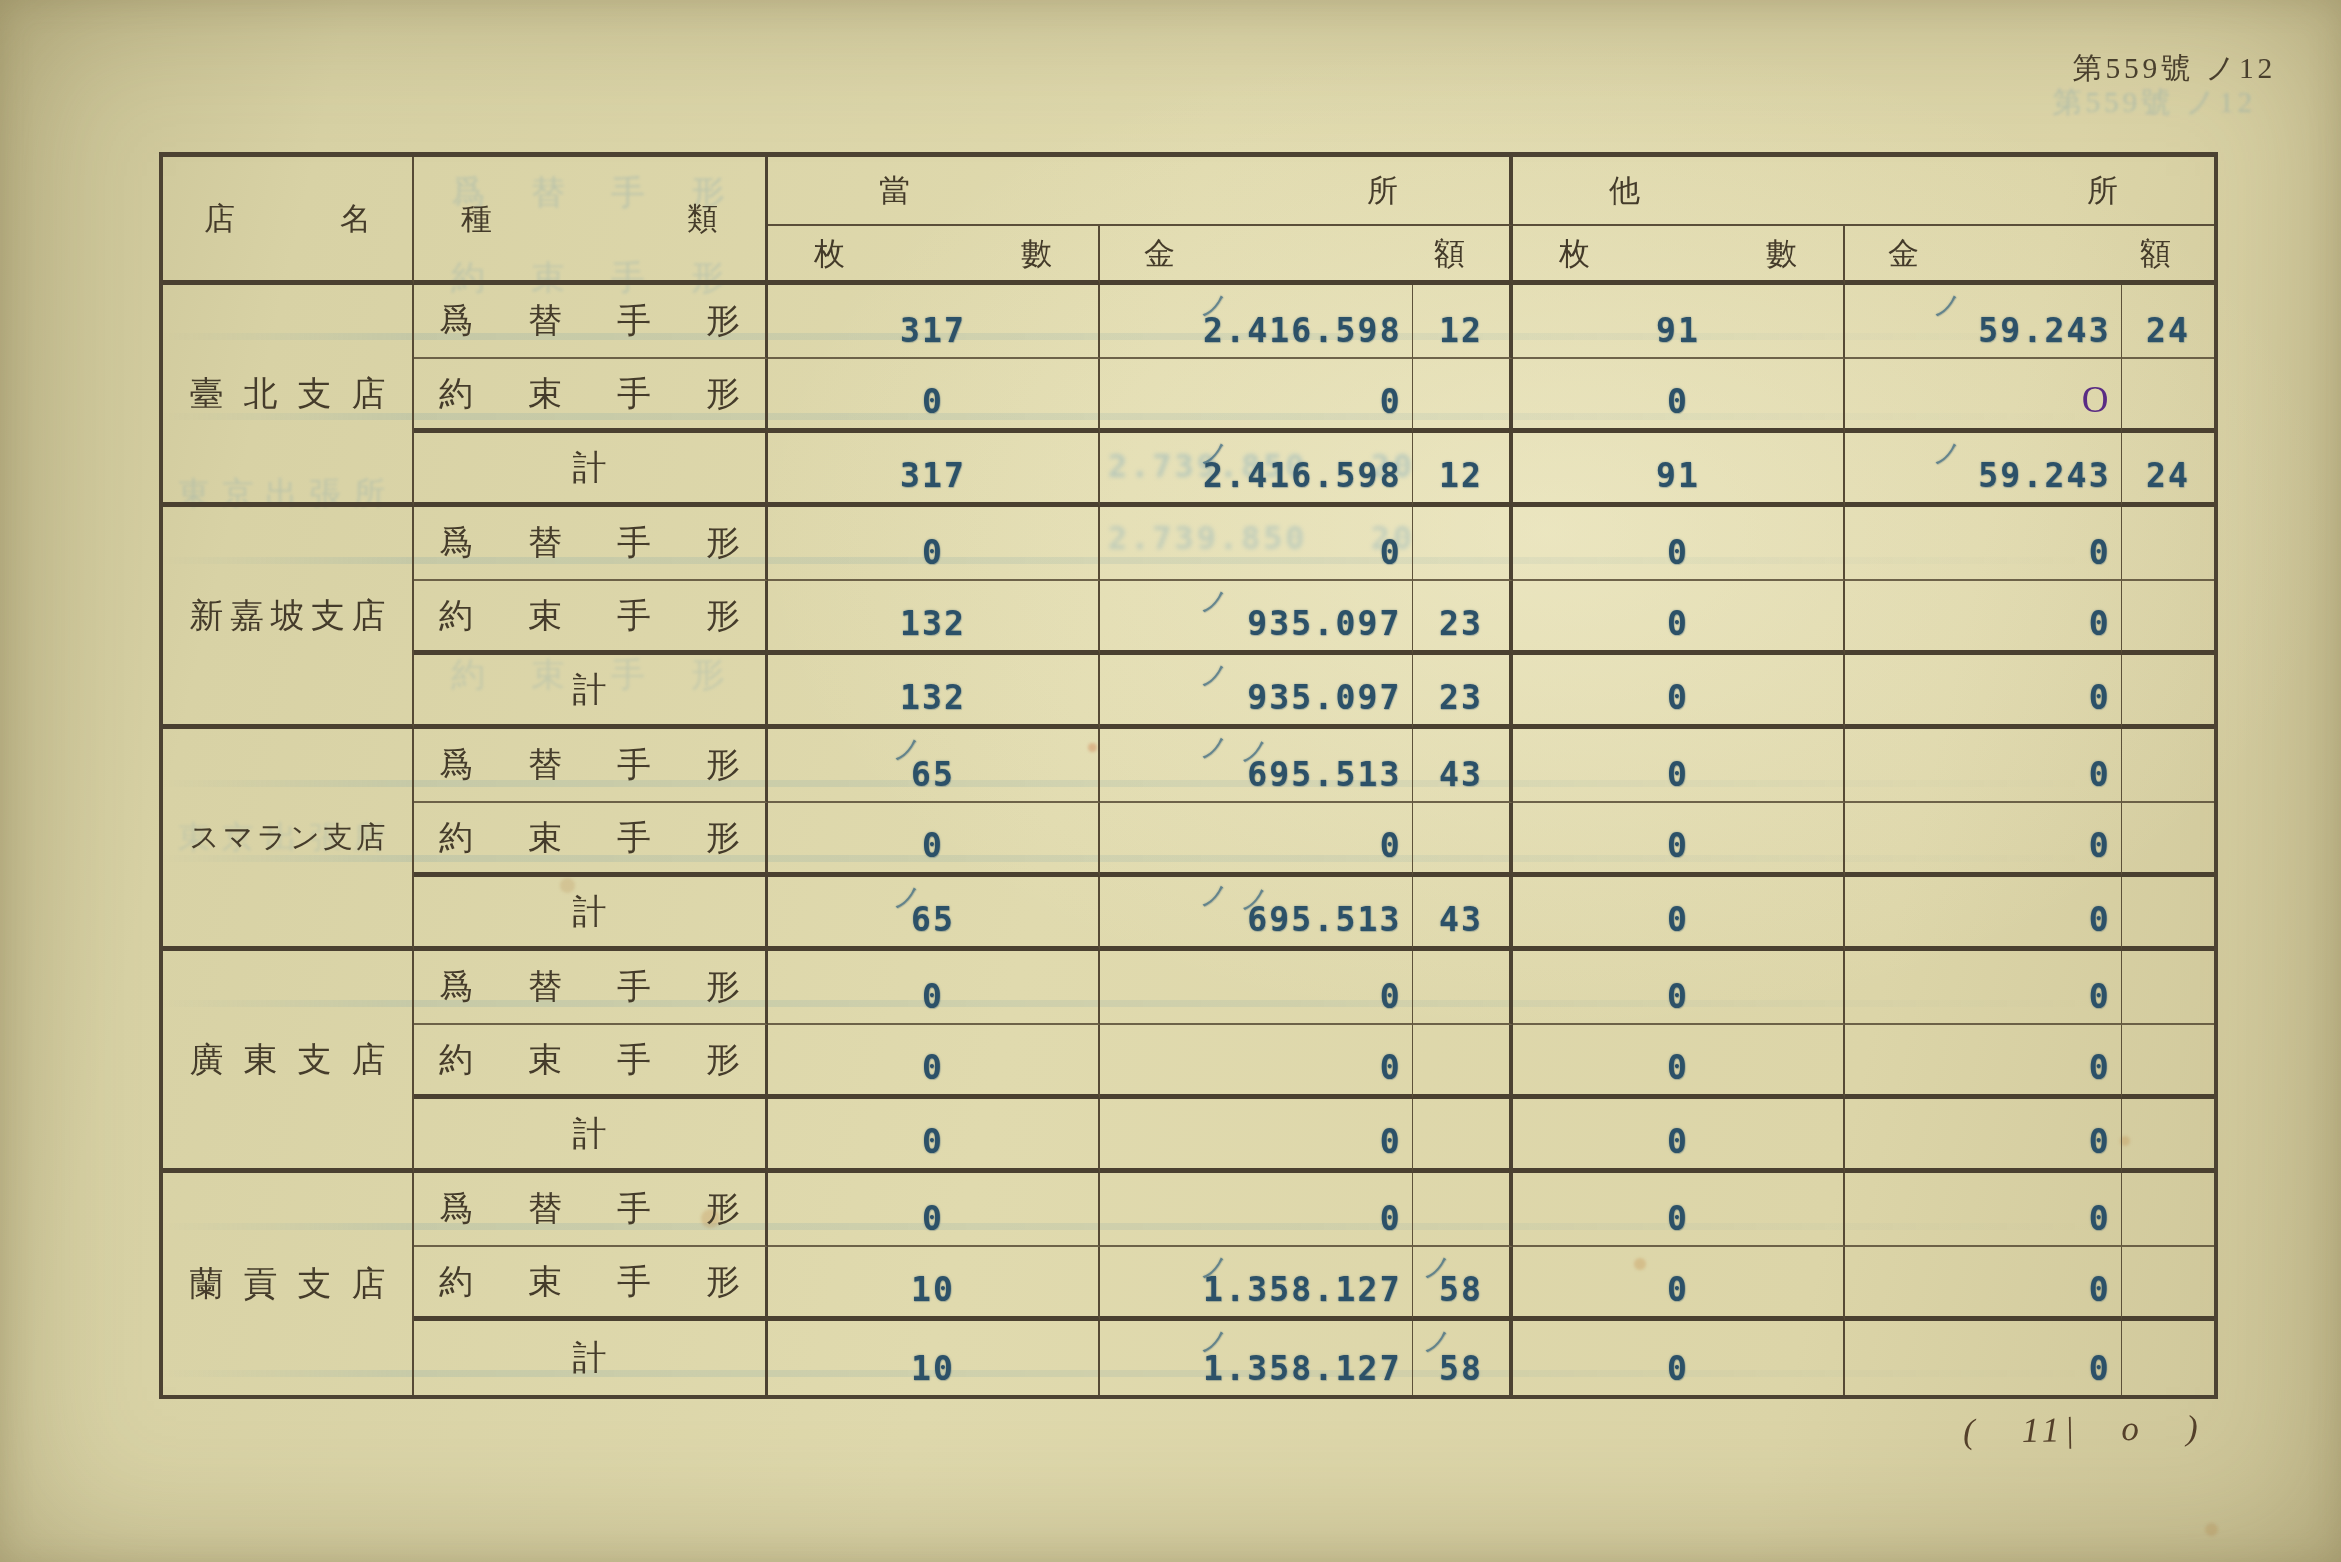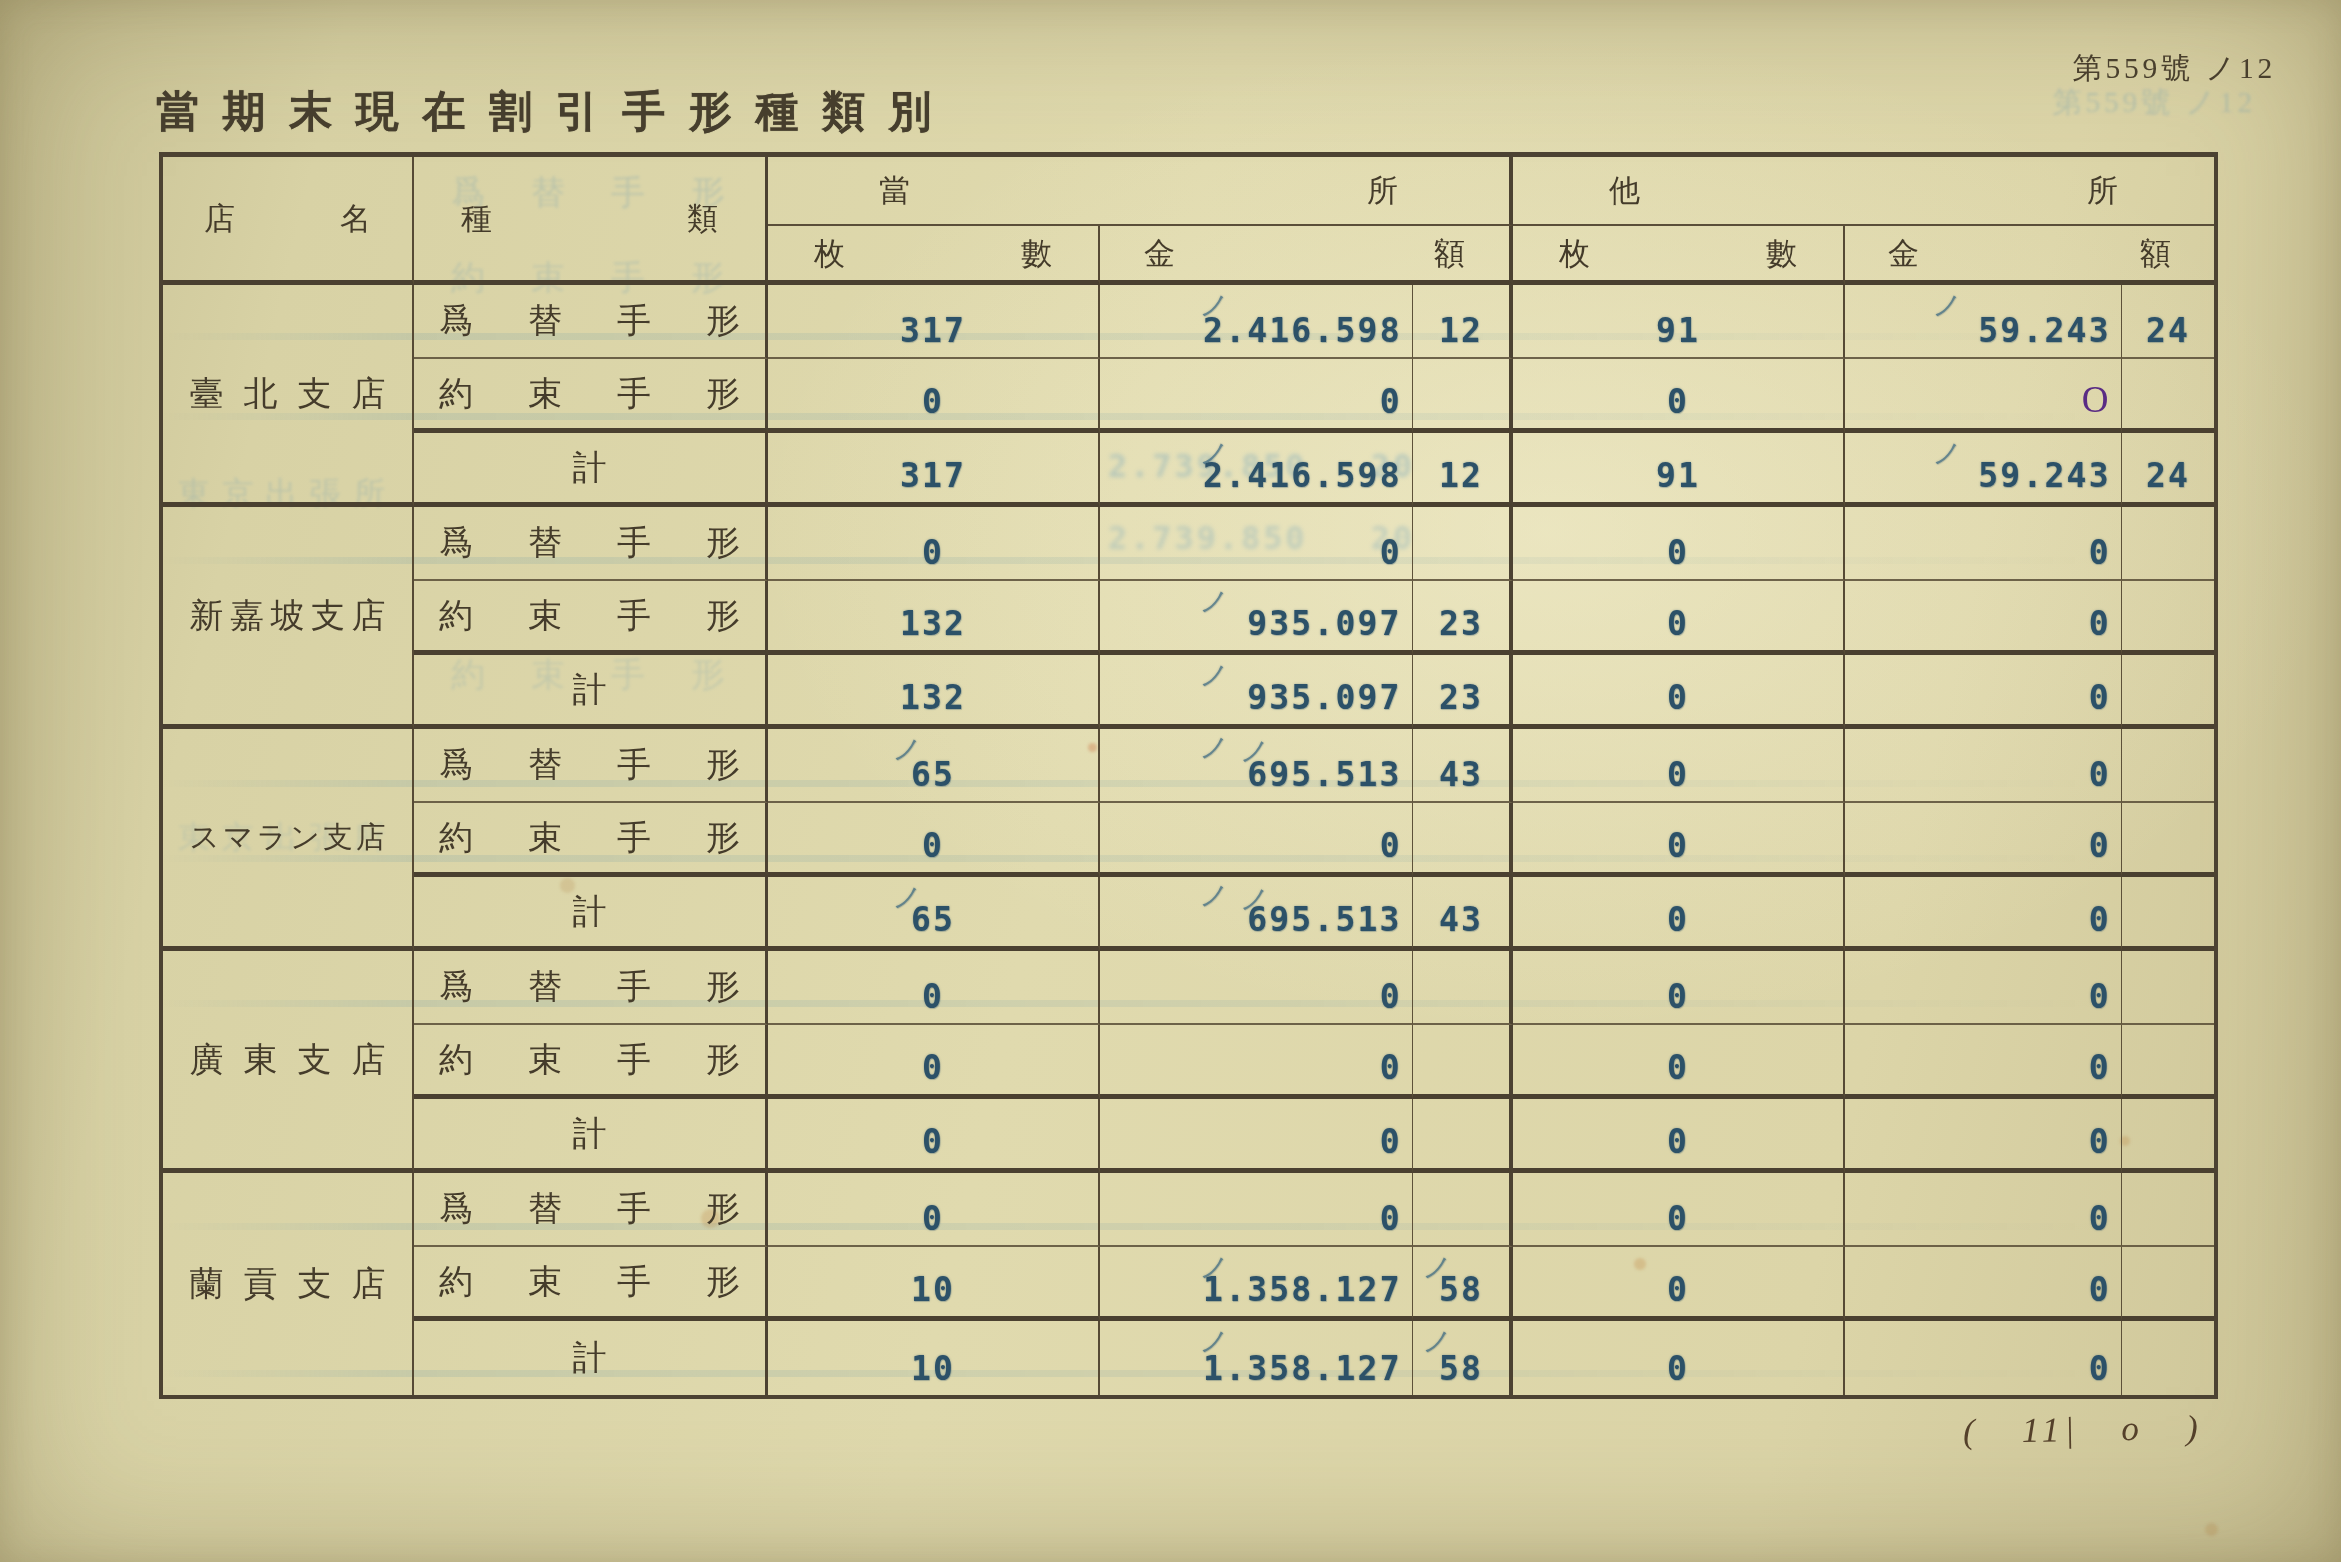--- a/index.html
+++ b/index.html
@@ -51,21 +51,20 @@
   .gh-k{position:absolute;font-family:"Liberation Serif",serif;color:#84a7ae;opacity:.38;filter:blur(1.5px);white-space:nowrap;}
   .band{position:absolute;pointer-events:none;filter:blur(0.7px);}
   .stain{position:absolute;border-radius:50%;pointer-events:none;filter:blur(1.5px);}
 </style>
 </head>
 <body>
 
 <div id="page">
   <div id="ref-echo" class="ghost">第559號 ノ12</div>
   <div id="ref">第559號 ノ12</div>
-  <div id="title">當期末現在割引手形種類別</div>
 
   <div id="ghost-layer">
       <div class="gh-num" style="left: 1108px; top: 447px; word-spacing: 41px; opacity: 0.5;">2.739.850 20</div>
       <div class="gh-num" style="left: 1108px; top: 519px; word-spacing: 41px; opacity: 0.42;">2.739.850 20</div>
       <div class="gh-k" style="left: 451px; top: 170px; font-size: 34px; letter-spacing: 46px; opacity: 0.34;">爲替手形</div>
       <div class="gh-k" style="left: 451px; top: 255px; font-size: 34px; letter-spacing: 46px; opacity: 0.3;">約束手形</div>
       <div class="gh-k" style="left: 451px; top: 652px; font-size: 34px; letter-spacing: 46px; opacity: 0.26;">約束手形</div>
       <div class="gh-k" style="left: 178px; top: 472px; font-size: 32px; letter-spacing: 11.8px; opacity: 0.32;">東京出張所</div>
       <div class="gh-k" style="left: 178px; top: 816px; font-size: 32px; letter-spacing: 11.8px; opacity: 0.24;">東京出張所</div>
     </div>

